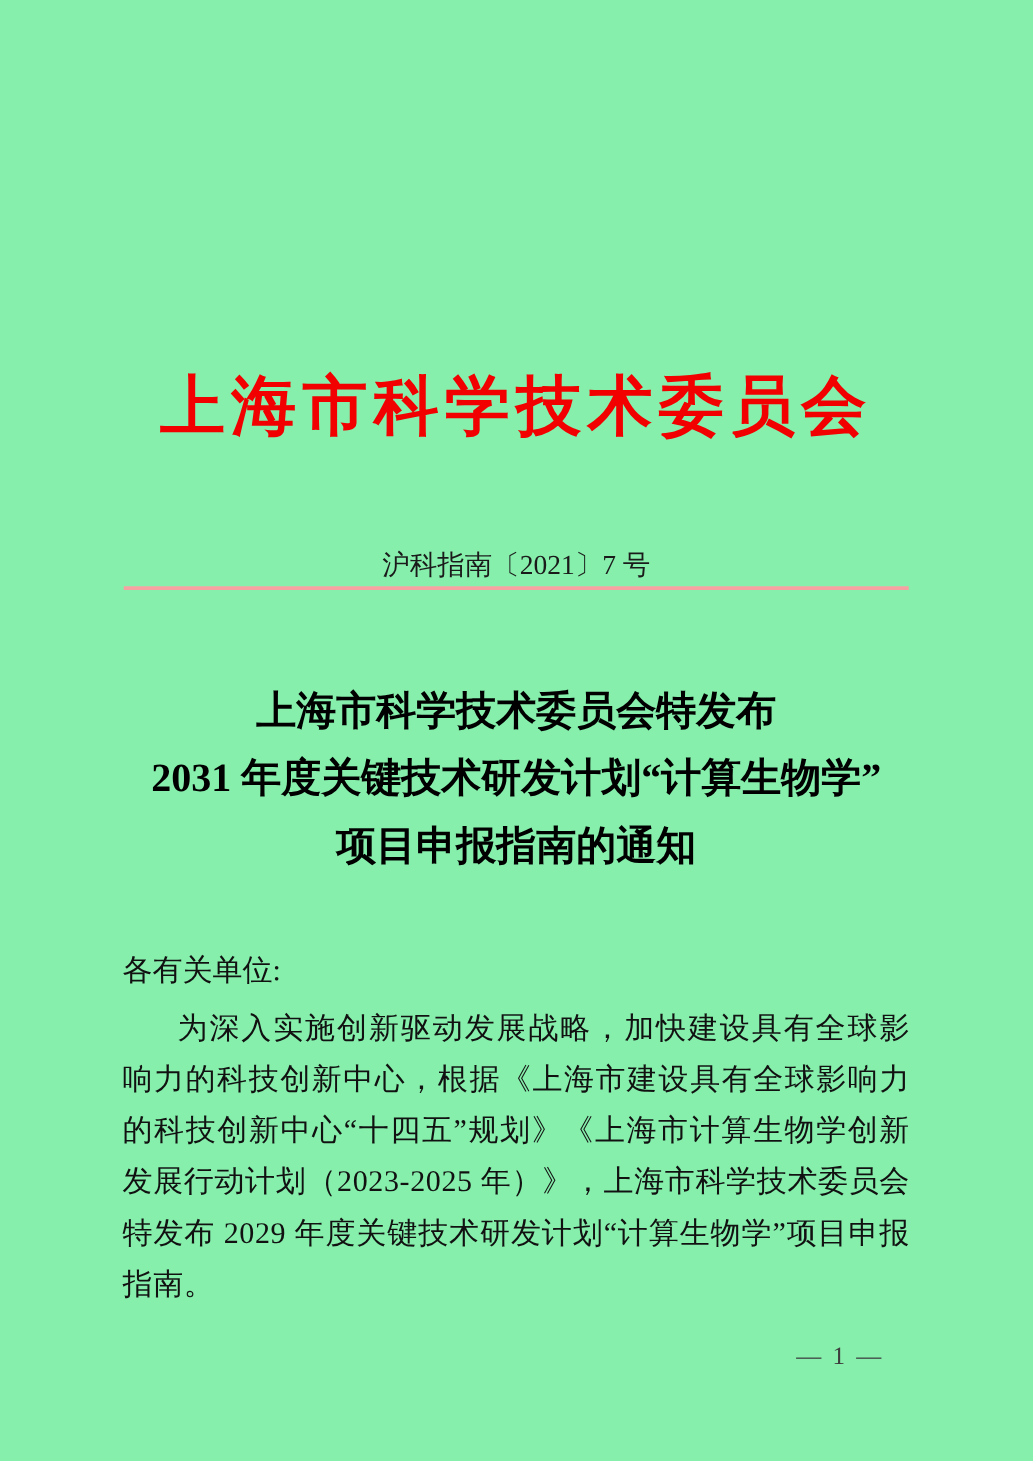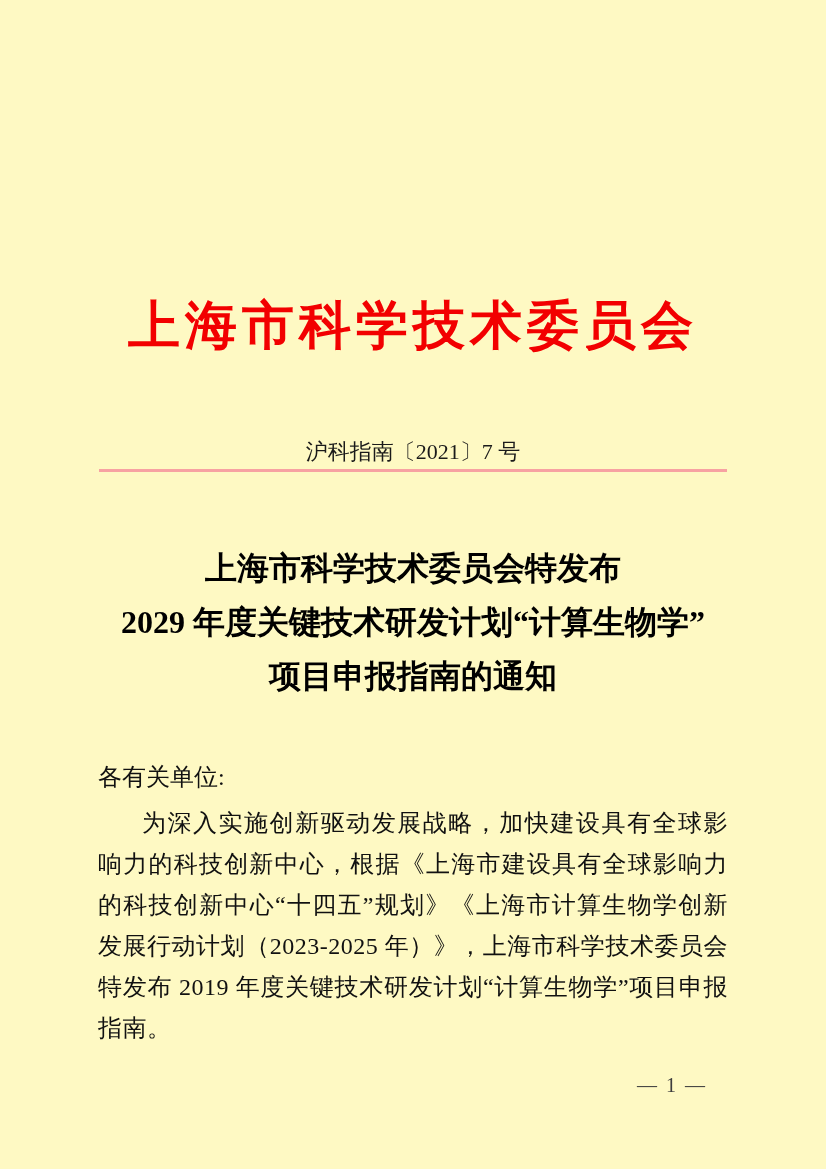--- a/index.html
+++ b/index.html
@@ -2,21 +2,21 @@
 <html><head>
 <meta charset="utf-8">
 <style>
   * { margin: 0; padding: 0; box-sizing: border-box; }
   html, body { background: #ffffff; }
   .page {
     position: relative;
     width: 826px;
     height: 1169px;
     margin: 0 auto;
-    background: #fef9c3;
+    background: #86efac;
     font-family: "Liberation Serif", "DejaVu Serif", serif;
     color: #000000;
     overflow: hidden;
   }
   .letterhead {
     position: absolute;
     top: 296px;
     left: 0;
     width: 100%;
     text-align: center;
@@ -94,24 +94,24 @@
 <div class="page">
 
   <div class="letterhead">上海市科学技术委员会</div>
 
   <div class="doc-number">沪科指南〔2021〕7 号</div>
 
   <div class="red-rule"></div>
 
   <div class="doc-title">
     <div>上海市科学技术委员会特发布</div>
-    <div>2029 年度关键技术研发计划“计算生物学”</div>
+    <div>2031 年度关键技术研发计划“计算生物学”</div>
     <div>项目申报指南的通知</div>
   </div>
 
   <div class="body-block">
     <div class="salutation">各有关单位:</div>
-    <p class="paragraph">为深入实施创新驱动发展战略，加快建设具有全球影响力的科技创新中心，根据《上海市建设具有全球影响力的科技创新中心“十四五”规划》《上海市计算生物学创新发展行动计划（2023-2025 年）》，上海市科学技术委员会特发布 2019 年度关键技术研发计划“计算生物学”项目申报指南。</p>
+    <p class="paragraph">为深入实施创新驱动发展战略，加快建设具有全球影响力的科技创新中心，根据《上海市建设具有全球影响力的科技创新中心“十四五”规划》《上海市计算生物学创新发展行动计划（2023-2025 年）》，上海市科学技术委员会特发布 2029 年度关键技术研发计划“计算生物学”项目申报指南。</p>
   </div>
 
   <div class="page-number">— 1 —</div>
 
 </div>
 
 </body></html>

